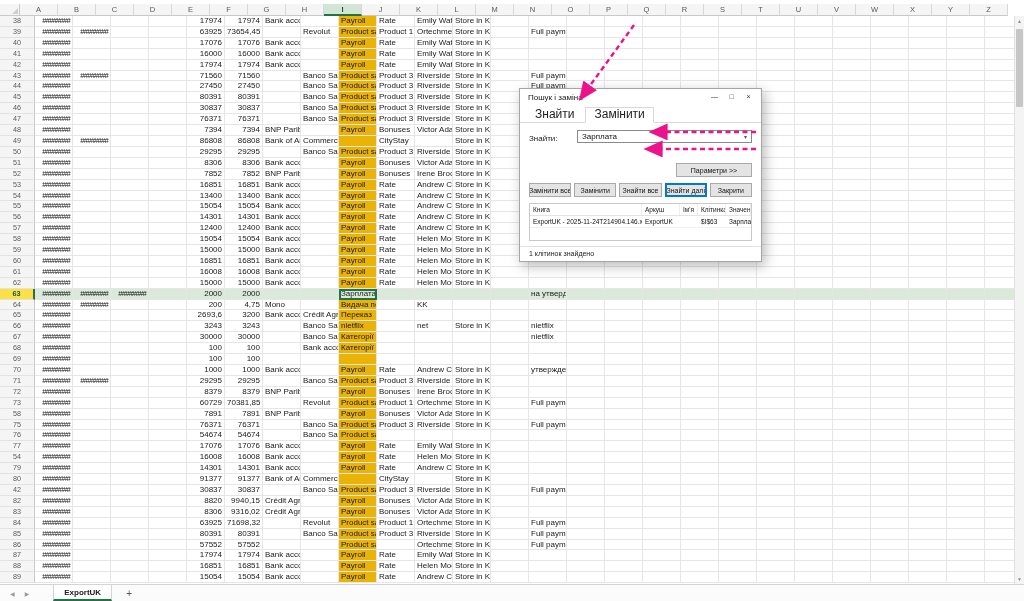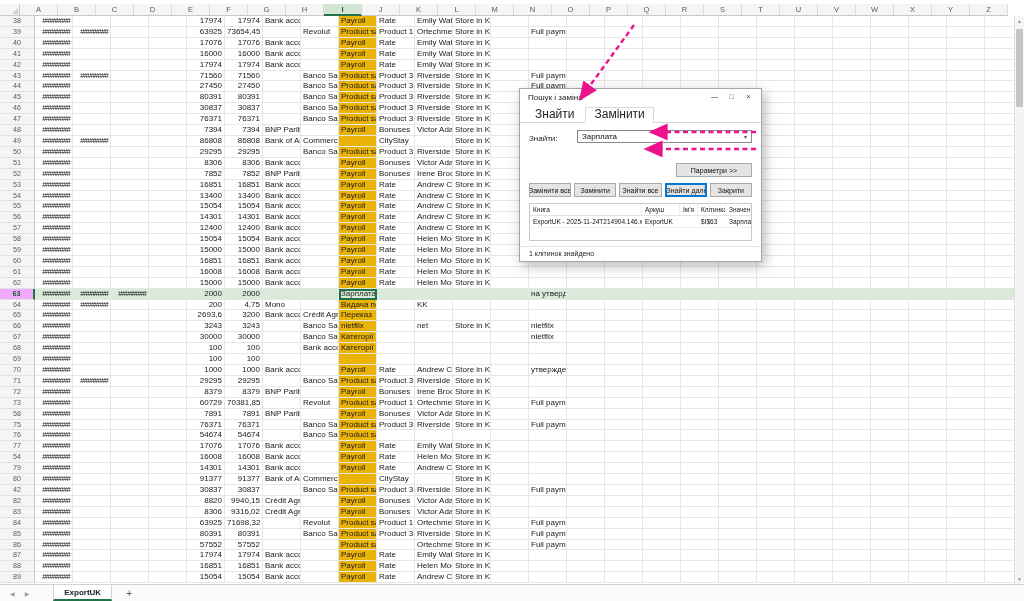--- a/index.html
+++ b/index.html
@@ -14,21 +14,21 @@
   .g-corner::after{content:"";position:absolute;right:1px;bottom:1px;
             border-left:6px solid transparent;border-bottom:6px solid #cfcfcf;}
   .g-colhdr{width:38px;min-width:38px;line-height:12px;text-align:center;font-size:7.5px;
             color:#5a5a5a;background:#f5f5f5;border-right:1px solid #d8d8d8;
             border-bottom:1px solid #c9c9c9;box-sizing:border-box;}
   .g-colhdr.sel{background:#d3e6d6;color:#0f5a30;font-weight:700;border-bottom:2px solid #217346;}
   .g-row{display:flex;height:10.92px;}
   .g-rowhdr{width:35px;min-width:20px;text-align:center;font-size:7.2px;line-height:10.9px;
             color:#5a5a5a;background:#f5f5f5;border-right:1px solid #c9c9c9;
             border-bottom:1px solid #e2e2e2;box-sizing:border-box;}
-  .g-rowhdr.sel{background:#f0abfc;color:#0f5a30;font-weight:700;border-right:2px solid #217346;}
+  .g-rowhdr.sel{background:#fde047;color:#0f5a30;font-weight:700;border-right:2px solid #217346;}
   .g-cell{width:38px;min-width:38px;font-size:8px;line-height:10.9px;padding:0 2px;
           box-sizing:border-box;overflow:hidden;white-space:nowrap;color:#1a1a1a;
           border-right:1px solid #e6e6e6;border-bottom:1px solid #e6e6e6;}
   .g-cell.num{text-align:right;}
   .g-cell.colsel{background:#eab308;}
   .g-cell.rowsel{background:#d9e9da;}
   .g-cell.active{outline:2px solid #217346;outline-offset:-2px;}
   .g-cell.hash{letter-spacing:-0.7px;font-size:7.5px;}
 
   

